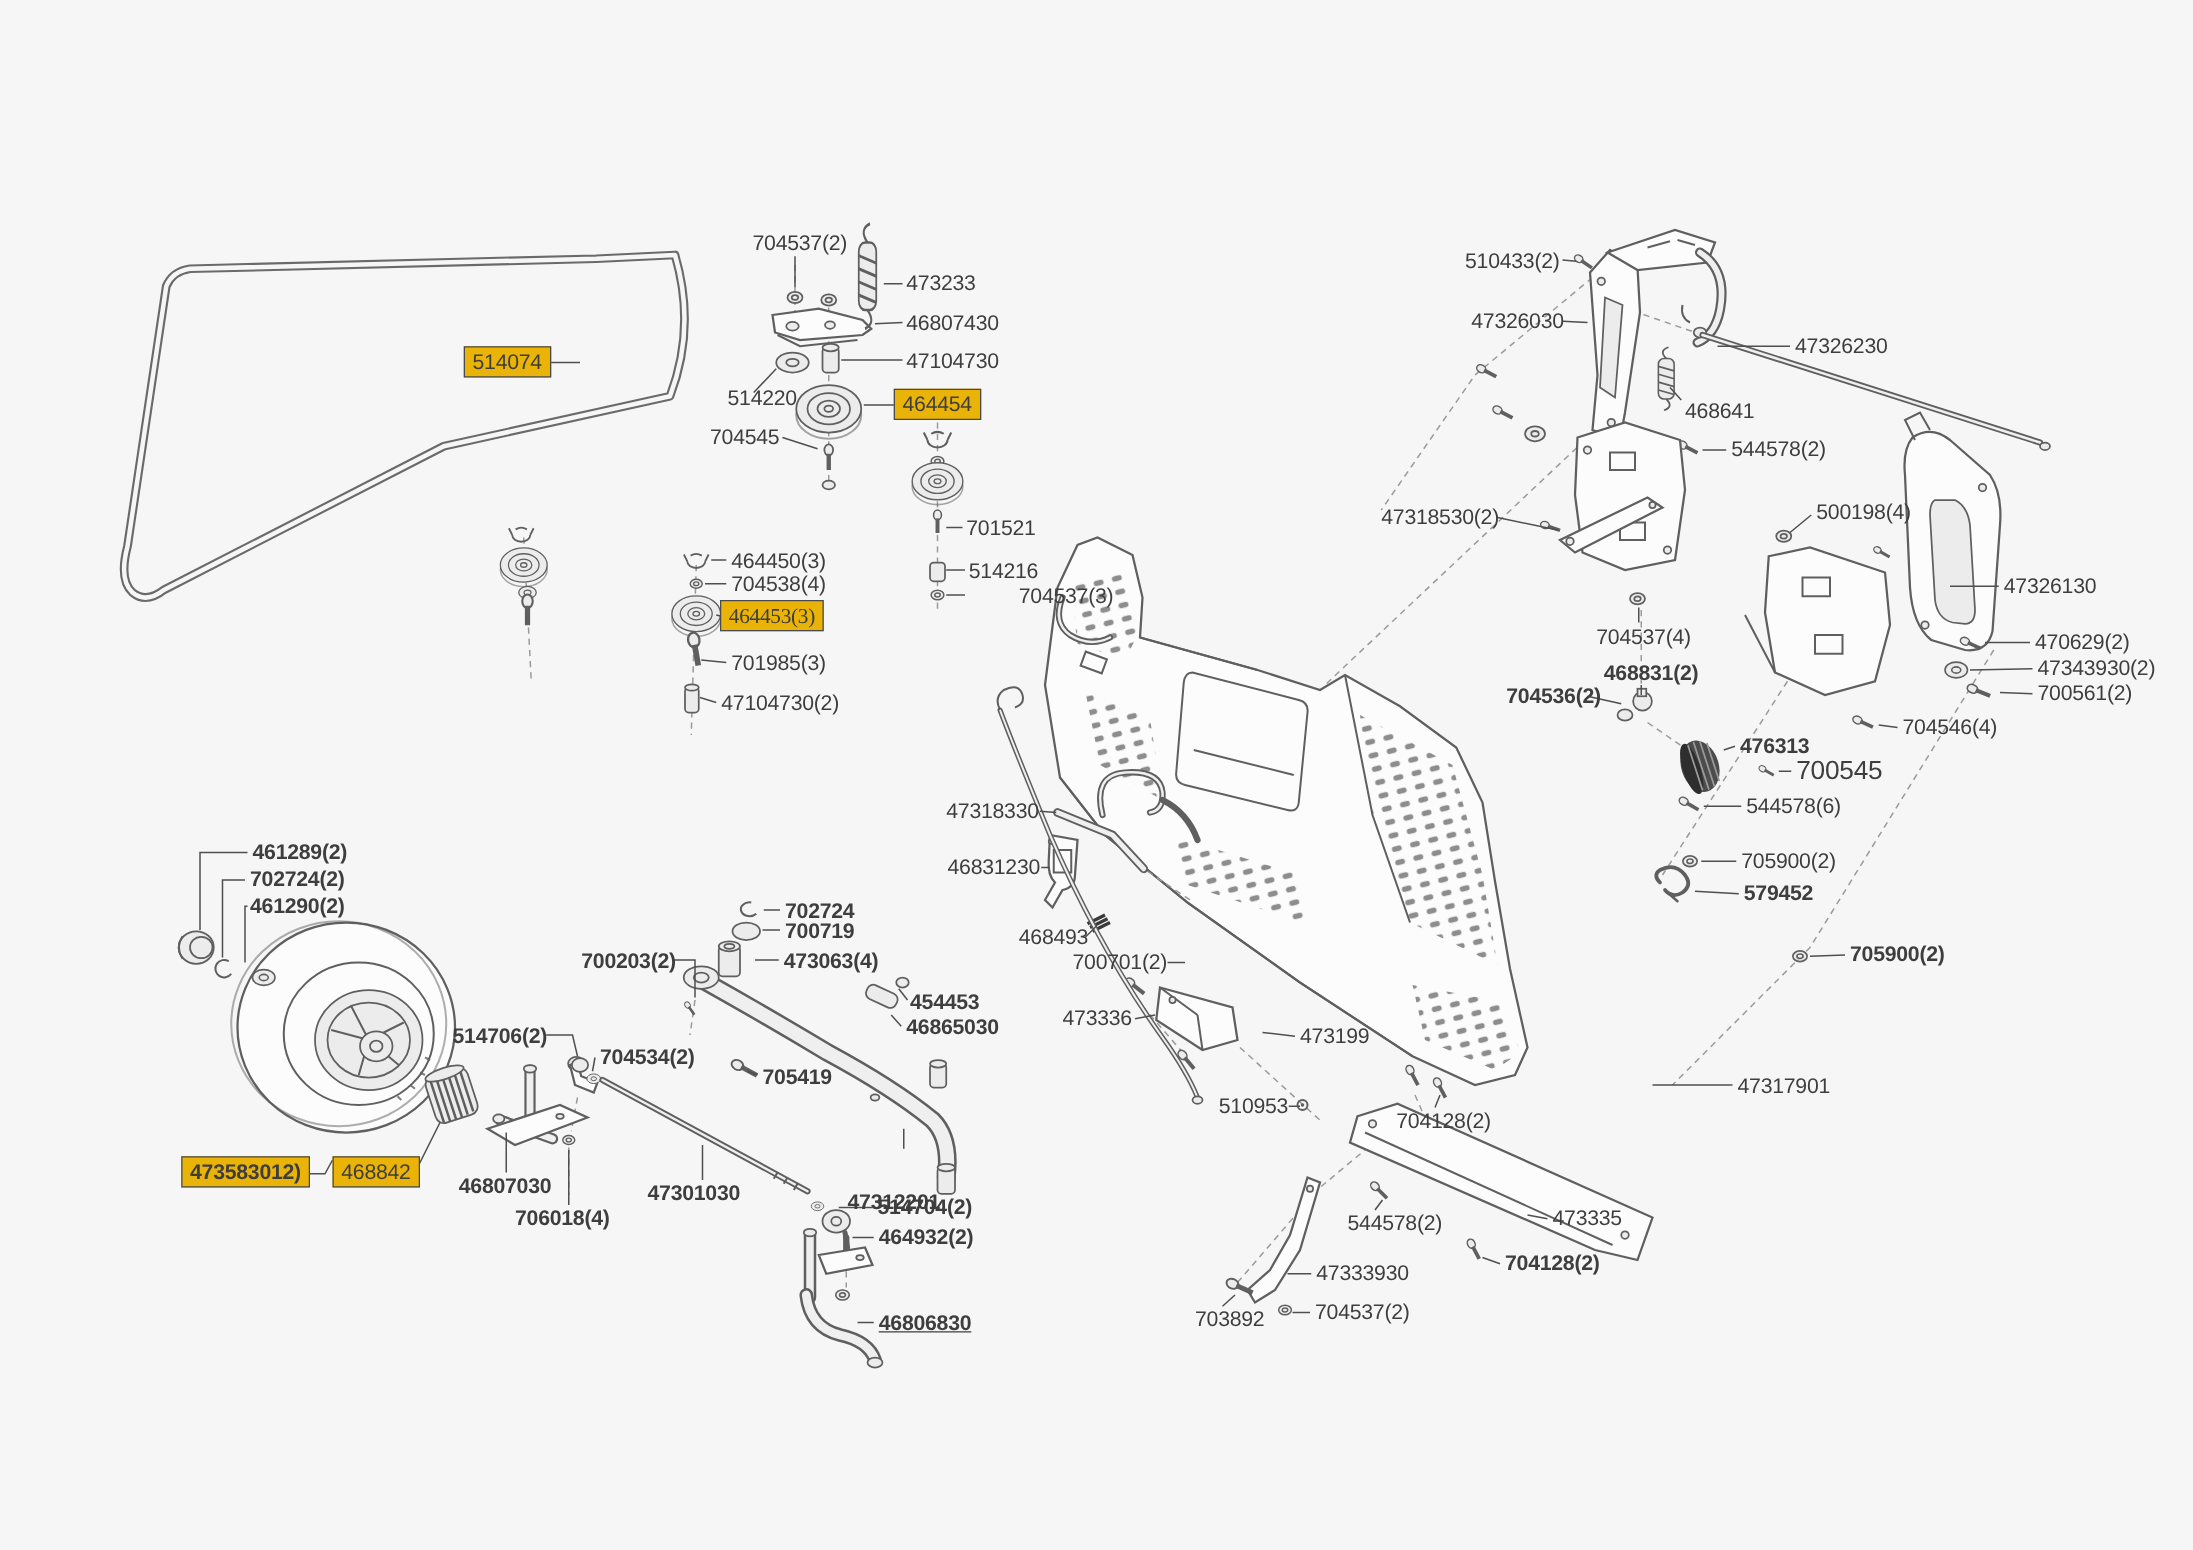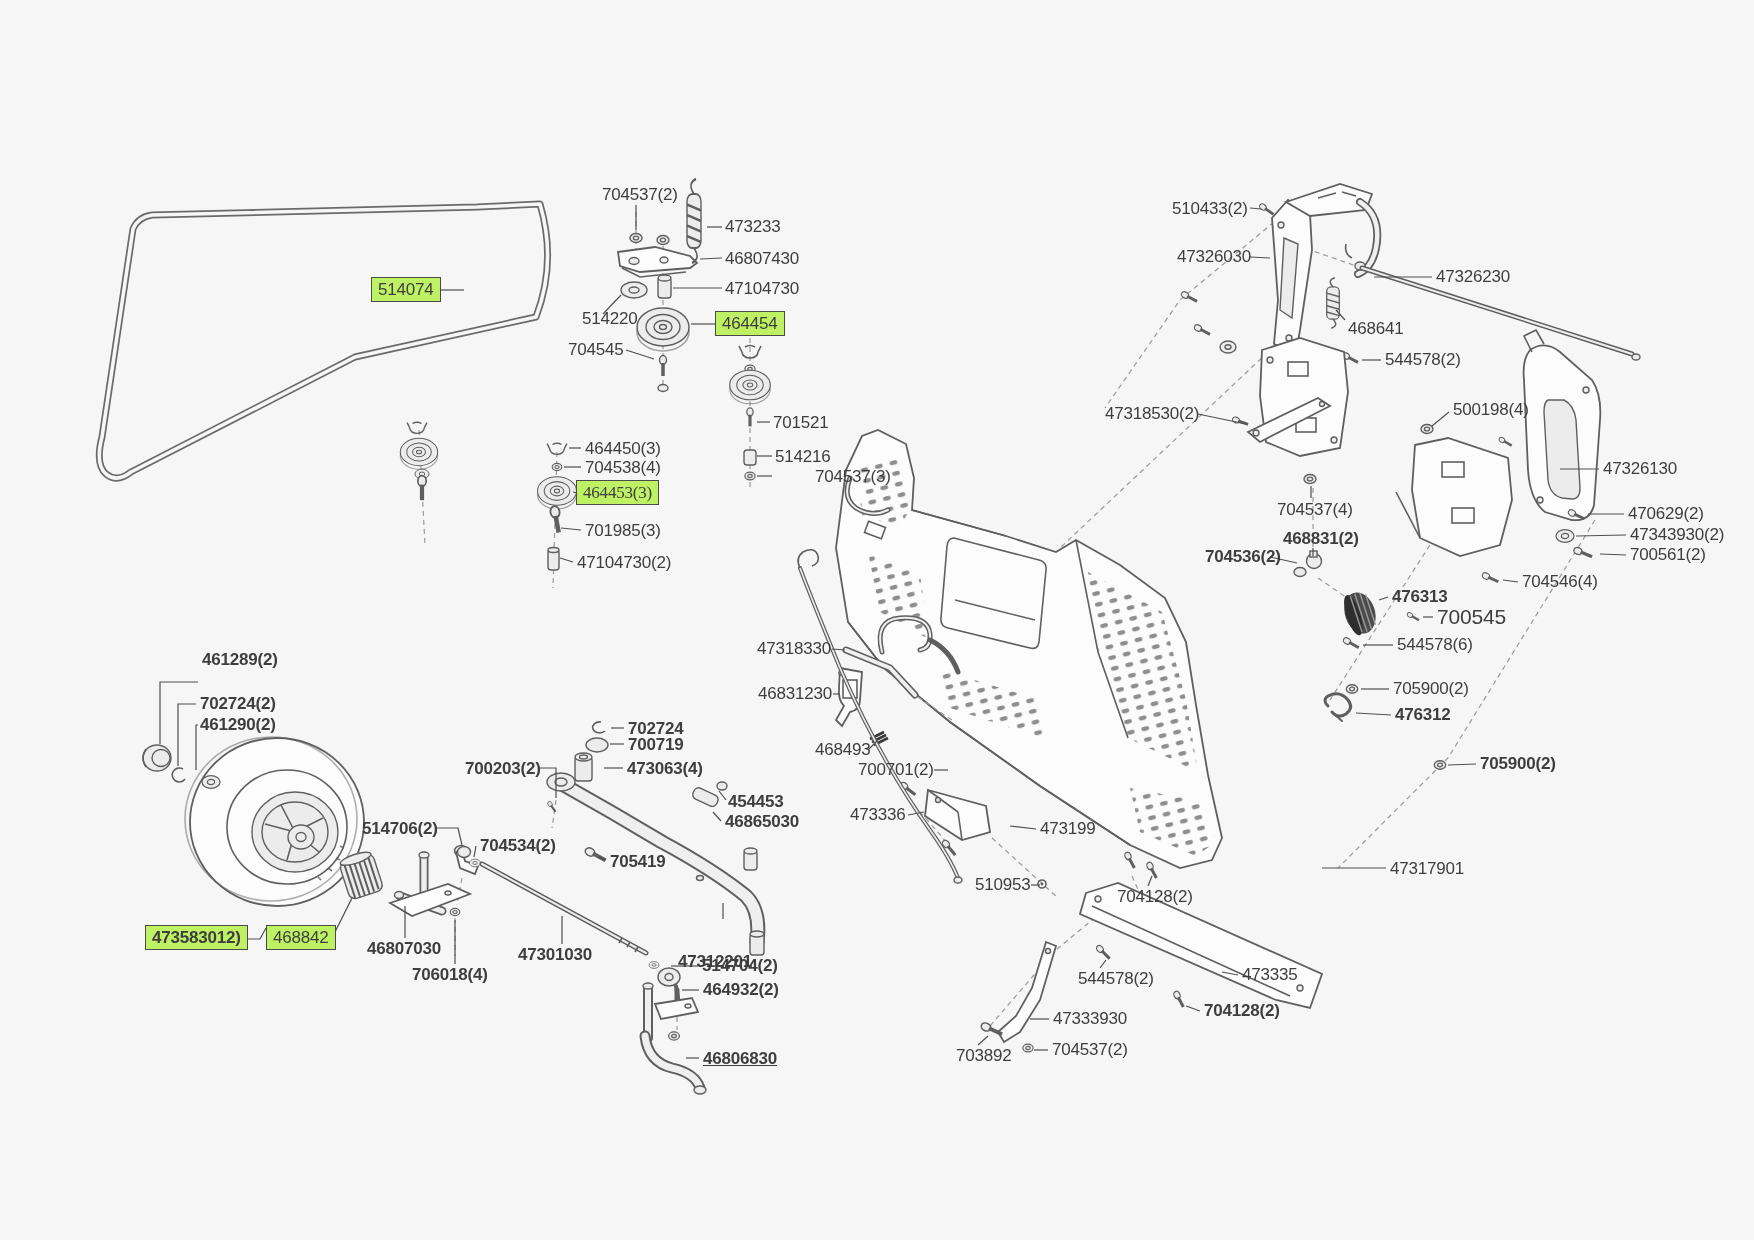--- a/index.html
+++ b/index.html
@@ -2,21 +2,21 @@
 <html><head>
 <meta charset="utf-8">
 <style>
   html,body{margin:0;padding:0;background:#f6f6f6;}
   .canvas{position:relative;width:1754px;height:1240px;background:#f6f6f6;
           font-family:"Liberation Sans",sans-serif;overflow:hidden;}
   svg.art{position:absolute;left:0;top:0;}
   #leader-svg{position:absolute;left:0;top:0;pointer-events:none;}
   .lbl{position:absolute;font-size:17px;color:#3e3e3e;line-height:1;white-space:nowrap;letter-spacing:-0.2px;}
   .lbl.bold{font-weight:bold;}
-  .lbl.boxed{border:1.5px solid #4a4a4a;padding:3px 6px;transform:translate(-7px,-5px);background:#bef264;}
+  .lbl.boxed{border:1.5px solid #4a4a4a;padding:3px 6px;transform:translate(-7px,-5px);background:#eab308;}
   
   .s{stroke:#5f5f5f;fill:none;stroke-width:1.6;}
   .f{fill:#fcfcfc;stroke:#5f5f5f;stroke-width:1.8;}
   .fe{fill:#ececec;stroke:#5f5f5f;stroke-width:1.4;}
   .dash{stroke:#9a9a9a;stroke-dasharray:5 4;fill:none;stroke-width:1.2;}
   .tube{stroke:#6a6a6a;stroke-width:7;fill:none;stroke-linejoin:round;}
   .tubein{stroke:#f6f6f6;stroke-width:3.6;fill:none;stroke-linejoin:round;}
   .thk{stroke:#5f5f5f;fill:none;stroke-linecap:round;}
   .thkin{stroke:#efefef;fill:none;stroke-linecap:round;}
 </style>
@@ -440,38 +440,38 @@
       <div class="lbl" style="left: 1628px; top: 505px;">470629(2)</div>
       <div class="lbl" style="left: 1630px; top: 526px;">47343930(2)</div>
       <div class="lbl" style="left: 1630px; top: 546px;">700561(2)</div>
       <div class="lbl bold" style="left: 1283px; top: 530px;">468831(2)</div>
       <div class="lbl bold" style="left: 1205px; top: 548px;">704536(2)</div>
       <div class="lbl" style="left: 1522px; top: 573px;">704546(4)</div>
       <div class="lbl bold" style="left: 1392px; top: 588px;">476313</div>
       <div class="lbl" style="left: 1437px; top: 606px; font-size: 21px;">700545</div>
       <div class="lbl" style="left: 1397px; top: 636px;">544578(6)</div>
       <div class="lbl" style="left: 1393px; top: 680px;">705900(2)</div>
-      <div class="lbl bold" style="left: 1395px; top: 706px;">476312</div>
+      <div class="lbl bold" style="left: 1395px; top: 706px;">579452</div>
       <div class="lbl bold" style="left: 1480px; top: 755px;">705900(2)</div>
       <div class="lbl" style="left: 757px; top: 640px;">47318330</div>
       <div class="lbl" style="left: 758px; top: 685px;">46831230</div>
       <div class="lbl" style="left: 815px; top: 741px;">468493</div>
       <div class="lbl" style="left: 858px; top: 761px;">700701(2)</div>
       <div class="lbl" style="left: 850px; top: 806px;">473336</div>
       <div class="lbl" style="left: 1040px; top: 820px;">473199</div>
       <div class="lbl" style="left: 975px; top: 876px;">510953</div>
       <div class="lbl" style="left: 1117px; top: 888px;">704128(2)</div>
       <div class="lbl" style="left: 1390px; top: 860px;">47317901</div>
       <div class="lbl" style="left: 1078px; top: 970px;">544578(2)</div>
       <div class="lbl" style="left: 1242px; top: 966px;">473335</div>
       <div class="lbl bold" style="left: 1204px; top: 1002px;">704128(2)</div>
       <div class="lbl" style="left: 1053px; top: 1010px;">47333930</div>
       <div class="lbl" style="left: 1052px; top: 1041px;">704537(2)</div>
       <div class="lbl" style="left: 956px; top: 1047px;">703892</div>
-      <div class="lbl bold" style="left: 202px; top: 651px; text-align: center;">461289(2)</div>
+      <div class="lbl bold" style="left: 202px; top: 673px; text-align: center;">461289(2)</div>
       <div class="lbl bold" style="left: 200px; top: 695px;">702724(2)</div>
       <div class="lbl bold" style="left: 200px; top: 716px;">461290(2)</div>
       <div class="lbl bold" style="left: 362px; top: 820px;">514706(2)</div>
       <div class="lbl bold boxed" style="left: 152px; top: 930px;">473583012)</div>
       <div class="lbl boxed" style="left: 273px; top: 930px;">468842</div>
       <div class="lbl bold" style="left: 367px; top: 940px;">46807030</div>
       <div class="lbl bold" style="left: 412px; top: 966px;">706018(4)</div>
       <div class="lbl bold" style="left: 465px; top: 760px;">700203(2)</div>
       <div class="lbl bold" style="left: 628px; top: 720px;">702724</div>
       <div class="lbl bold" style="left: 628px; top: 736px;">700719</div>

